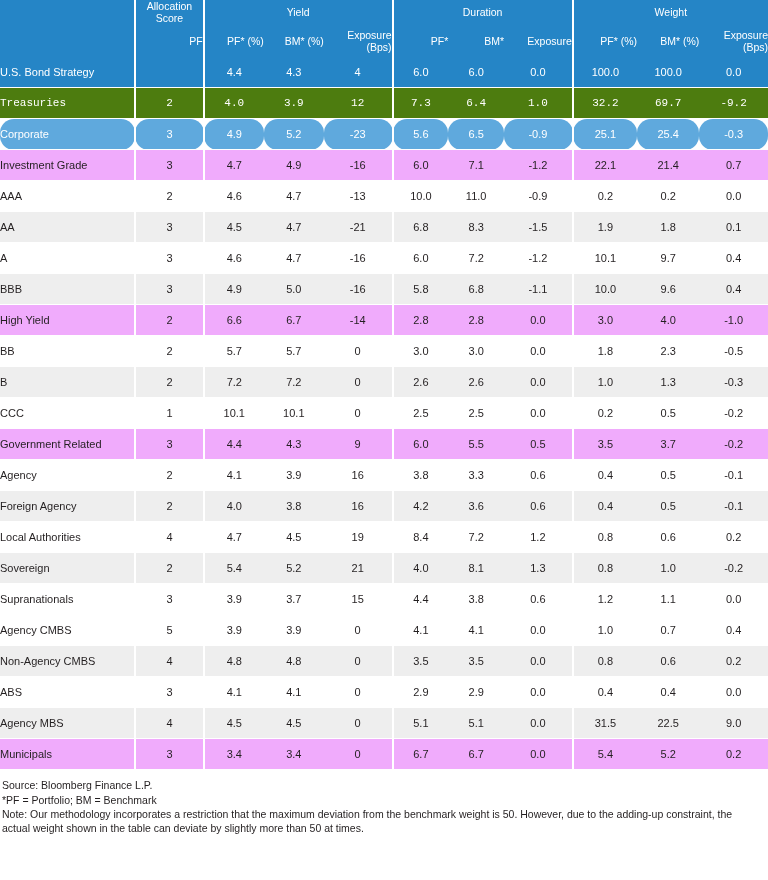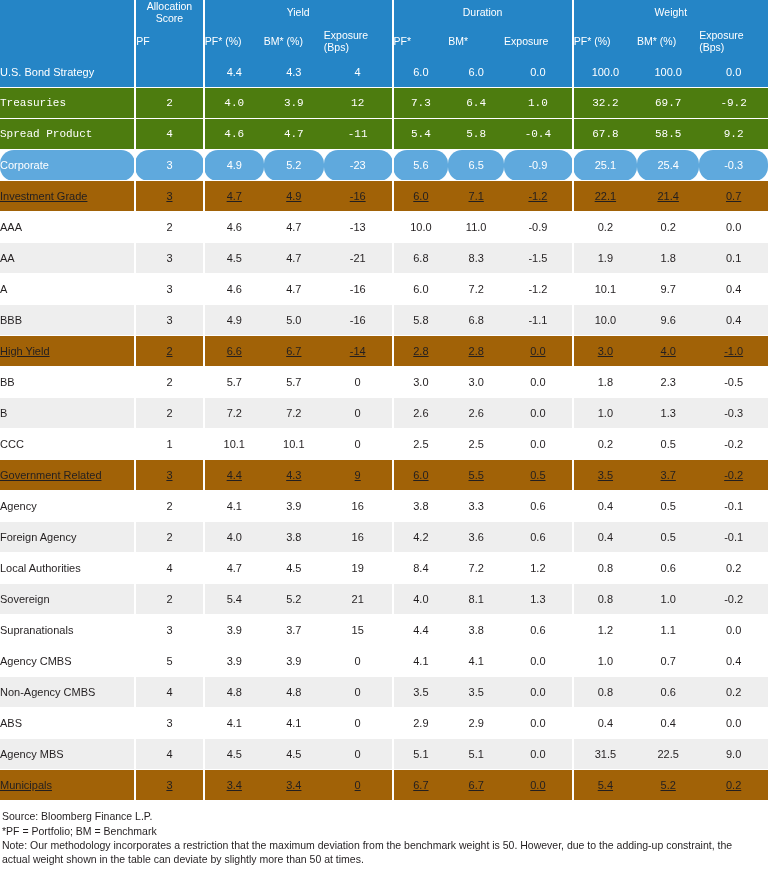--- a/index.html
+++ b/index.html
@@ -35,21 +35,21 @@
     color: #ffffff;
     font-size: 10.5px;
     height: 22px;
     font-weight: normal;
     border-bottom: 1px solid #2585c6;
   }
   .hdr-sub {
     background: #2585c6;
     color: #ffffff;
     font-size: 10.5px;
-    text-align: left;
+    text-align: right;
     height: 32px;
     font-weight: normal;
     line-height: 12px;
     padding-bottom: 3px;
   }
   .hdr-blank {
     background: #2585c6;
   }
   .sep-l {
     border-left: 2px solid #ffffff;
@@ -77,23 +77,22 @@
     background: #4d7c0f;
     color: #ffffff;
     font-family: Liberation Mono, monospace;
   }
   tr.r-l2 td {
     background: #5fa9dd;
     color: #ffffff;
     border-radius: 14px;
   }
   tr.r-l3 td {
-    background: #a16207;
+    background: #f0abfc;
     color: #231f20;
-    text-decoration: underline;
   }
   tr.r-white td {
     background: #ffffff;
     color: #231f20;
   }
   tr.r-gray td {
     background: #eeeeee;
     color: #231f20;
   }
   tr.r-sep td {
@@ -178,33 +177,20 @@
           <td class="num vsep">4.0</td>
           <td class="num">3.9</td>
           <td class="num">12</td>
           <td class="num vsep">7.3</td>
           <td class="num">6.4</td>
           <td class="num">1.0</td>
           <td class="num vsep">32.2</td>
           <td class="num">69.7</td>
           <td class="num">-9.2</td>
         </tr>
-        <tr class="r-l1 r-sep">
-          <td class="label ind0">Spread Product</td>
-          <td class="num vsep">4</td>
-          <td class="num vsep">4.6</td>
-          <td class="num">4.7</td>
-          <td class="num">-11</td>
-          <td class="num vsep">5.4</td>
-          <td class="num">5.8</td>
-          <td class="num">-0.4</td>
-          <td class="num vsep">67.8</td>
-          <td class="num">58.5</td>
-          <td class="num">9.2</td>
-        </tr>
         <tr class="r-l2 r-sep">
           <td class="label ind1">Corporate</td>
           <td class="num vsep">3</td>
           <td class="num vsep">4.9</td>
           <td class="num">5.2</td>
           <td class="num">-23</td>
           <td class="num vsep">5.6</td>
           <td class="num">6.5</td>
           <td class="num">-0.9</td>
           <td class="num vsep">25.1</td>

